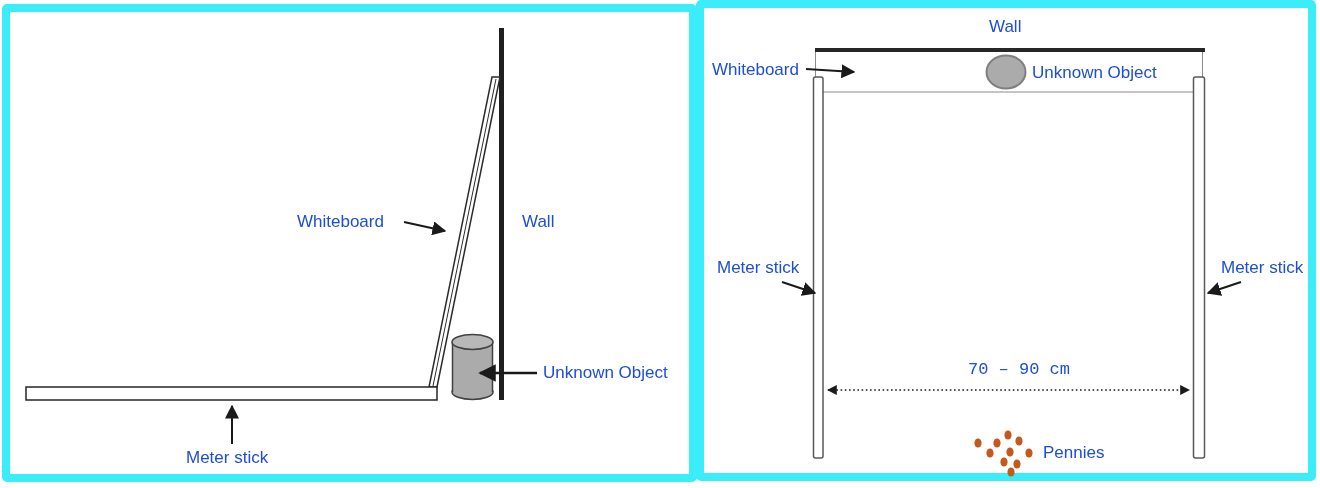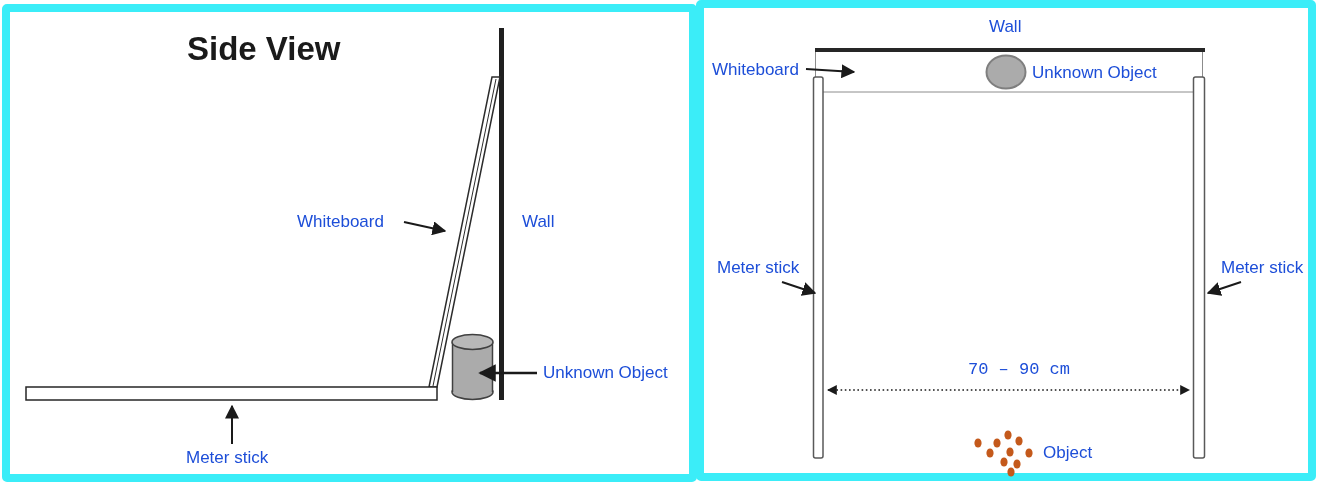--- a/index.html
+++ b/index.html
@@ -94,27 +94,26 @@
       <ellipse cx="1019" cy="441" rx="3.6" ry="4.6"></ellipse>
       <ellipse cx="990" cy="453" rx="3.6" ry="4.6"></ellipse>
       <ellipse cx="1010" cy="452" rx="3.6" ry="4.6"></ellipse>
       <ellipse cx="1029" cy="453" rx="3.6" ry="4.6"></ellipse>
       <ellipse cx="1004" cy="462" rx="3.6" ry="4.6"></ellipse>
       <ellipse cx="1017" cy="464" rx="3.6" ry="4.6"></ellipse>
       <ellipse cx="1011" cy="472" rx="3.6" ry="4.6"></ellipse>
     </g>
   </svg>
 
-  <div class="title" style="left:187px;top:30px;">Side View</div>
   <div class="label" style="left:297px;top:212px;">Whiteboard</div>
   <div class="label" style="left:522px;top:212px;">Wall</div>
   <div class="label" style="left:543px;top:363px;">Unknown Object</div>
   <div class="label" style="left:186px;top:448px;">Meter stick</div>
 
   <div class="label" style="left:989px;top:17px;">Wall</div>
   <div class="label" style="left:712px;top:60px;">Whiteboard</div>
   <div class="label" style="left:1032px;top:63px;">Unknown Object</div>
   <div class="label" style="left:717px;top:258px;">Meter stick</div>
   <div class="label" style="left:1221px;top:258px;">Meter stick</div>
   <div class="label" style="left:968px;top:360px;font-family:Liberation Mono, monospace;">70 – 90 cm</div>
-  <div class="label" style="left:1043px;top:443px;">Object</div>
+  <div class="label" style="left:1043px;top:443px;">Pennies</div>
 
 </div>
 
 </body></html>

